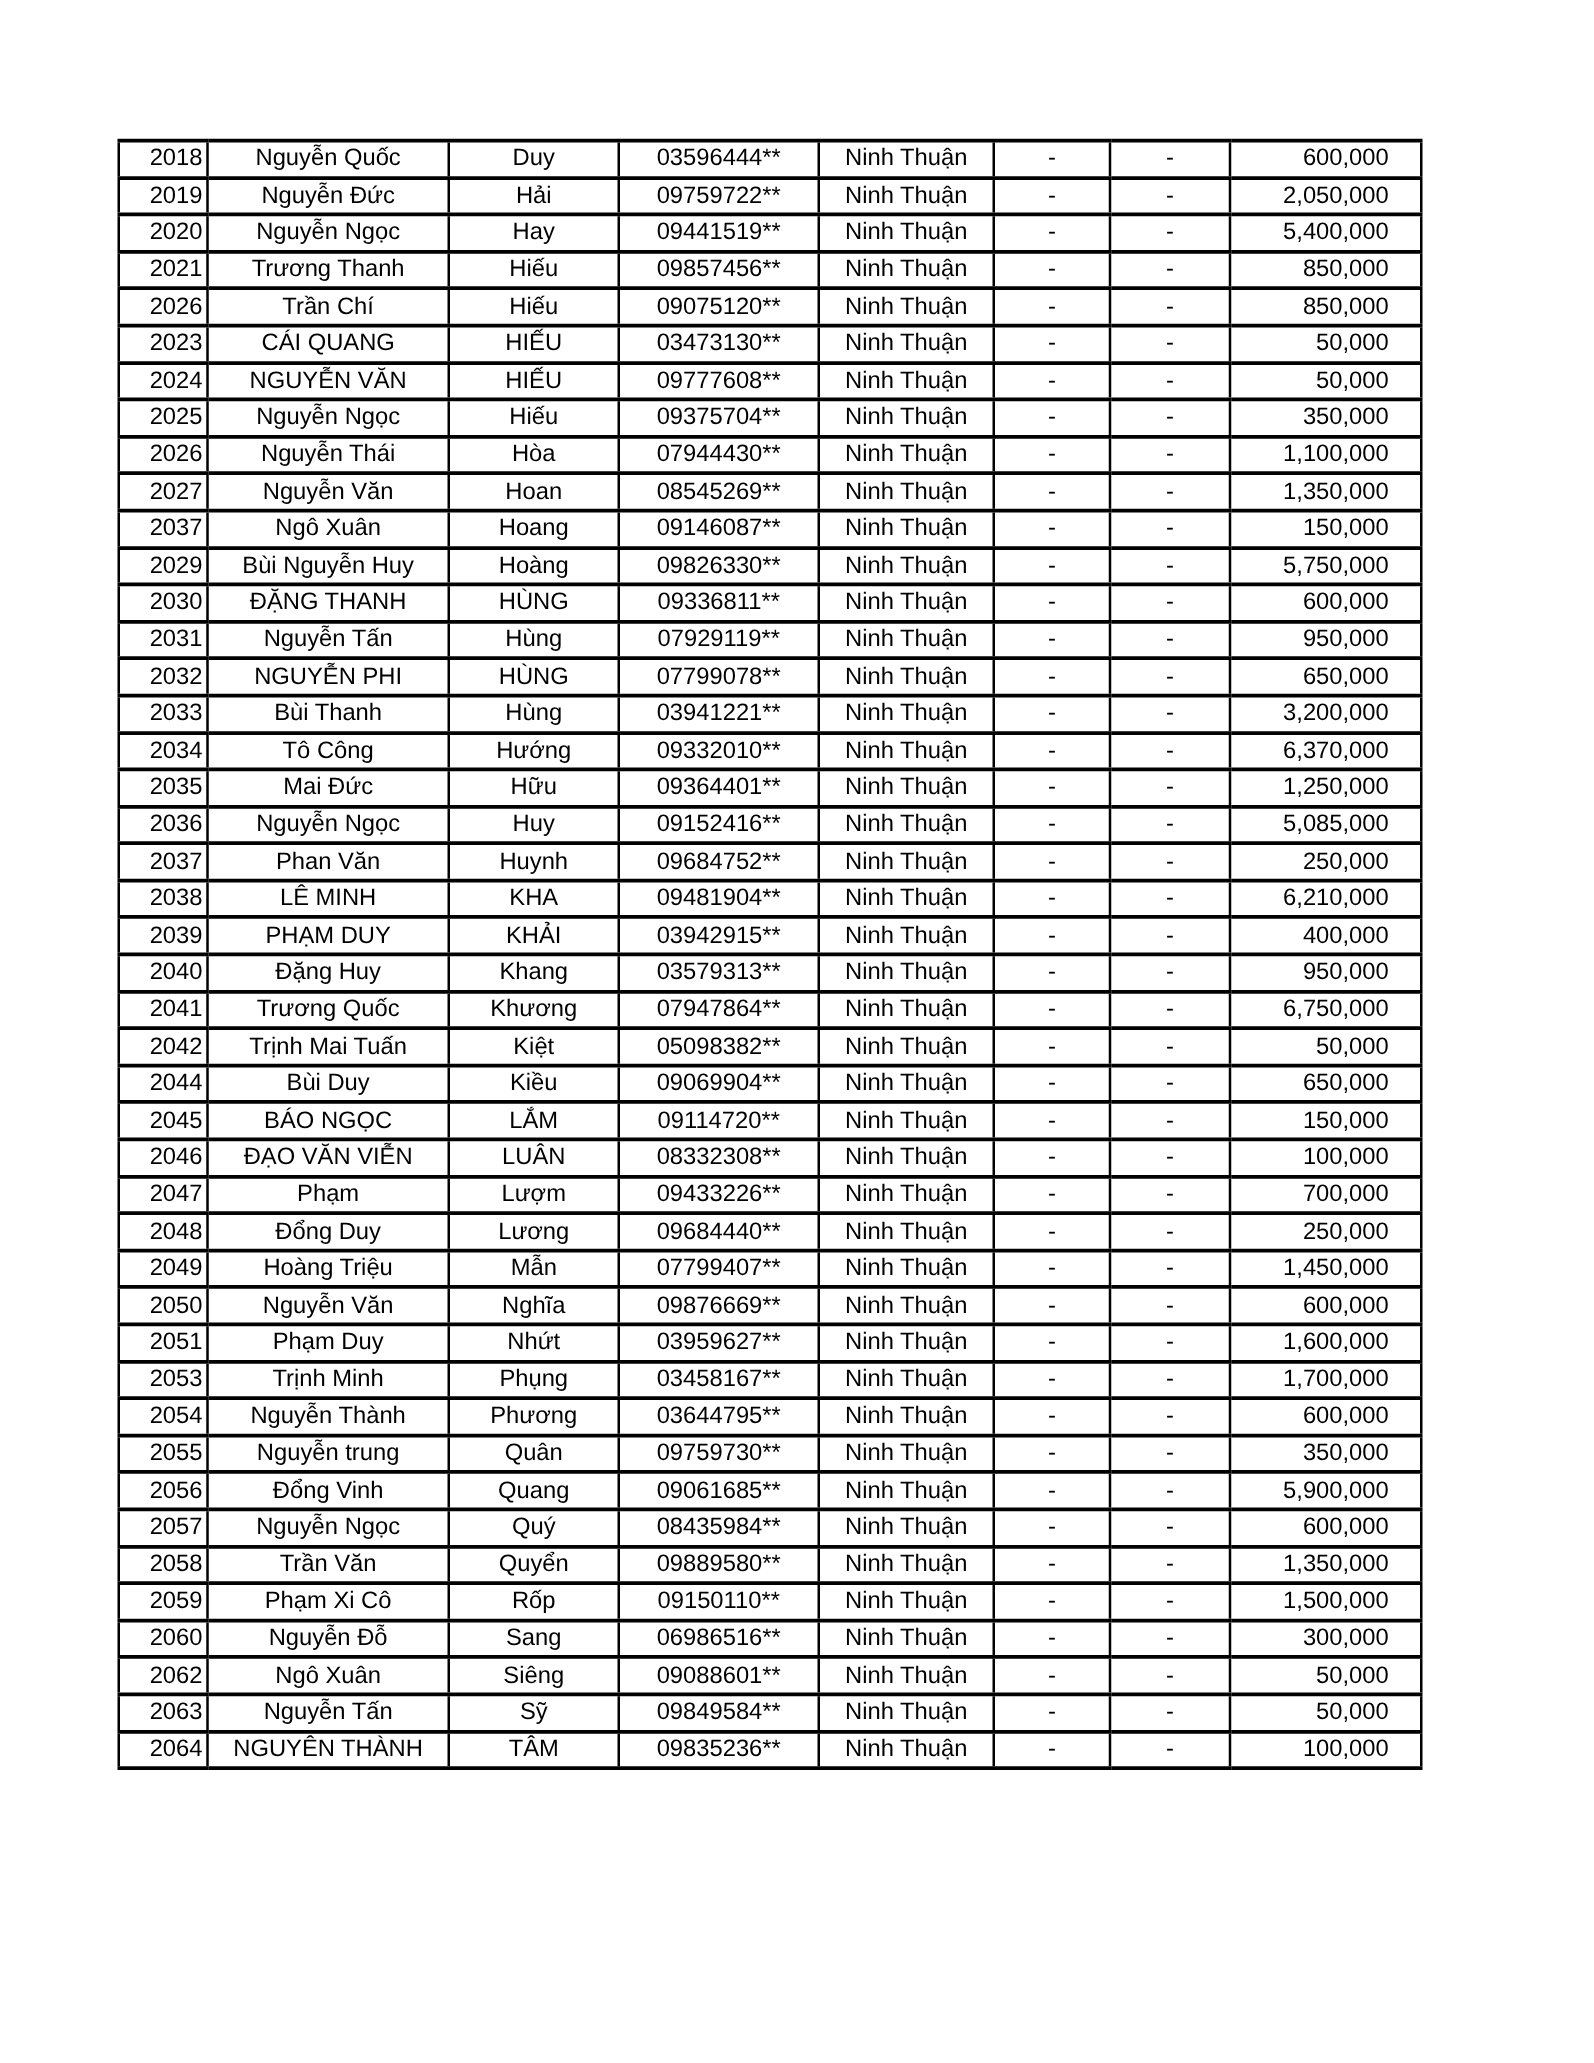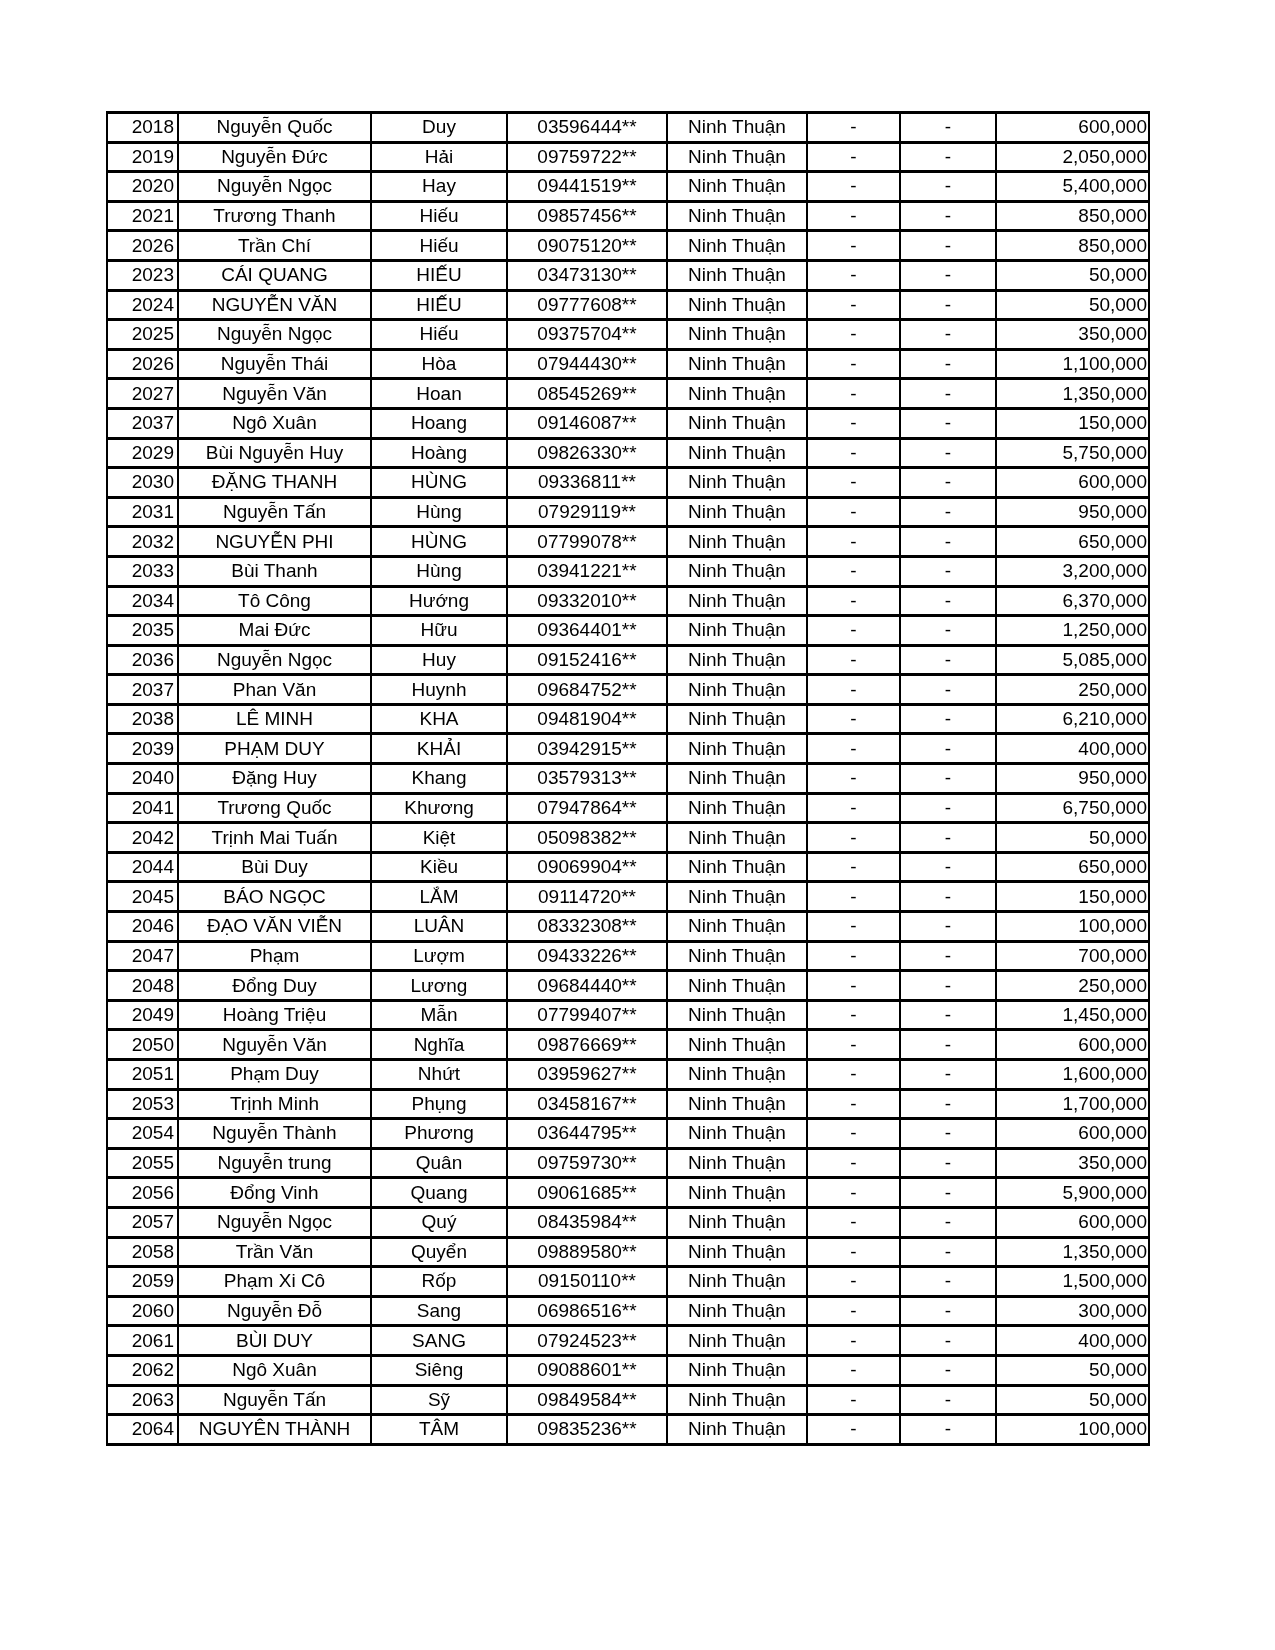--- a/index.html
+++ b/index.html
@@ -9,21 +9,21 @@
   }
   body {
     position: relative;
     width: 1275px;
     height: 1650px;
     font-family: "Liberation Sans", "DejaVu Sans", sans-serif;
     color: #000000;
   }
   .sheet {
     position: absolute;
-    left: 106px;
+    left: 94px;
     top: 111px;
   }
   table.grid {
     border-collapse: collapse;
     table-layout: fixed;
   }
   table.grid td {
     border: 2px solid #000000;
     border-top-width: 3px;
     border-bottom-width: 3px;
@@ -35,21 +35,21 @@
     overflow: hidden;
     text-align: center;
     vertical-align: middle;
   }
   table.grid td.c-id {
     text-align: right;
     padding-right: 3px;
   }
   table.grid td.c-amount {
     text-align: right;
-    padding-right: 1px;
+    padding-right: 25px;
   }
 </style>
 </head>
 <body>
 
 <div class="sheet">
   <table class="grid">
     <colgroup>
       <col style="width:71px">
       <col style="width:193px">
@@ -465,30 +465,20 @@
           <td class="c-id">2060</td>
           <td class="c-first-name">Nguyễn Đỗ</td>
           <td class="c-last-name">Sang</td>
           <td class="c-phone">06986516**</td>
           <td class="c-province">Ninh Thuận</td>
           <td class="c-blank-1">-</td>
           <td class="c-blank-2">-</td>
           <td class="c-amount">300,000</td>
         </tr>
         <tr>
-          <td class="c-id">2061</td>
-          <td class="c-first-name">BÙI DUY</td>
-          <td class="c-last-name">SANG</td>
-          <td class="c-phone">07924523**</td>
-          <td class="c-province">Ninh Thuận</td>
-          <td class="c-blank-1">-</td>
-          <td class="c-blank-2">-</td>
-          <td class="c-amount">400,000</td>
-        </tr>
-        <tr>
           <td class="c-id">2062</td>
           <td class="c-first-name">Ngô Xuân</td>
           <td class="c-last-name">Siêng</td>
           <td class="c-phone">09088601**</td>
           <td class="c-province">Ninh Thuận</td>
           <td class="c-blank-1">-</td>
           <td class="c-blank-2">-</td>
           <td class="c-amount">50,000</td>
         </tr>
         <tr>

